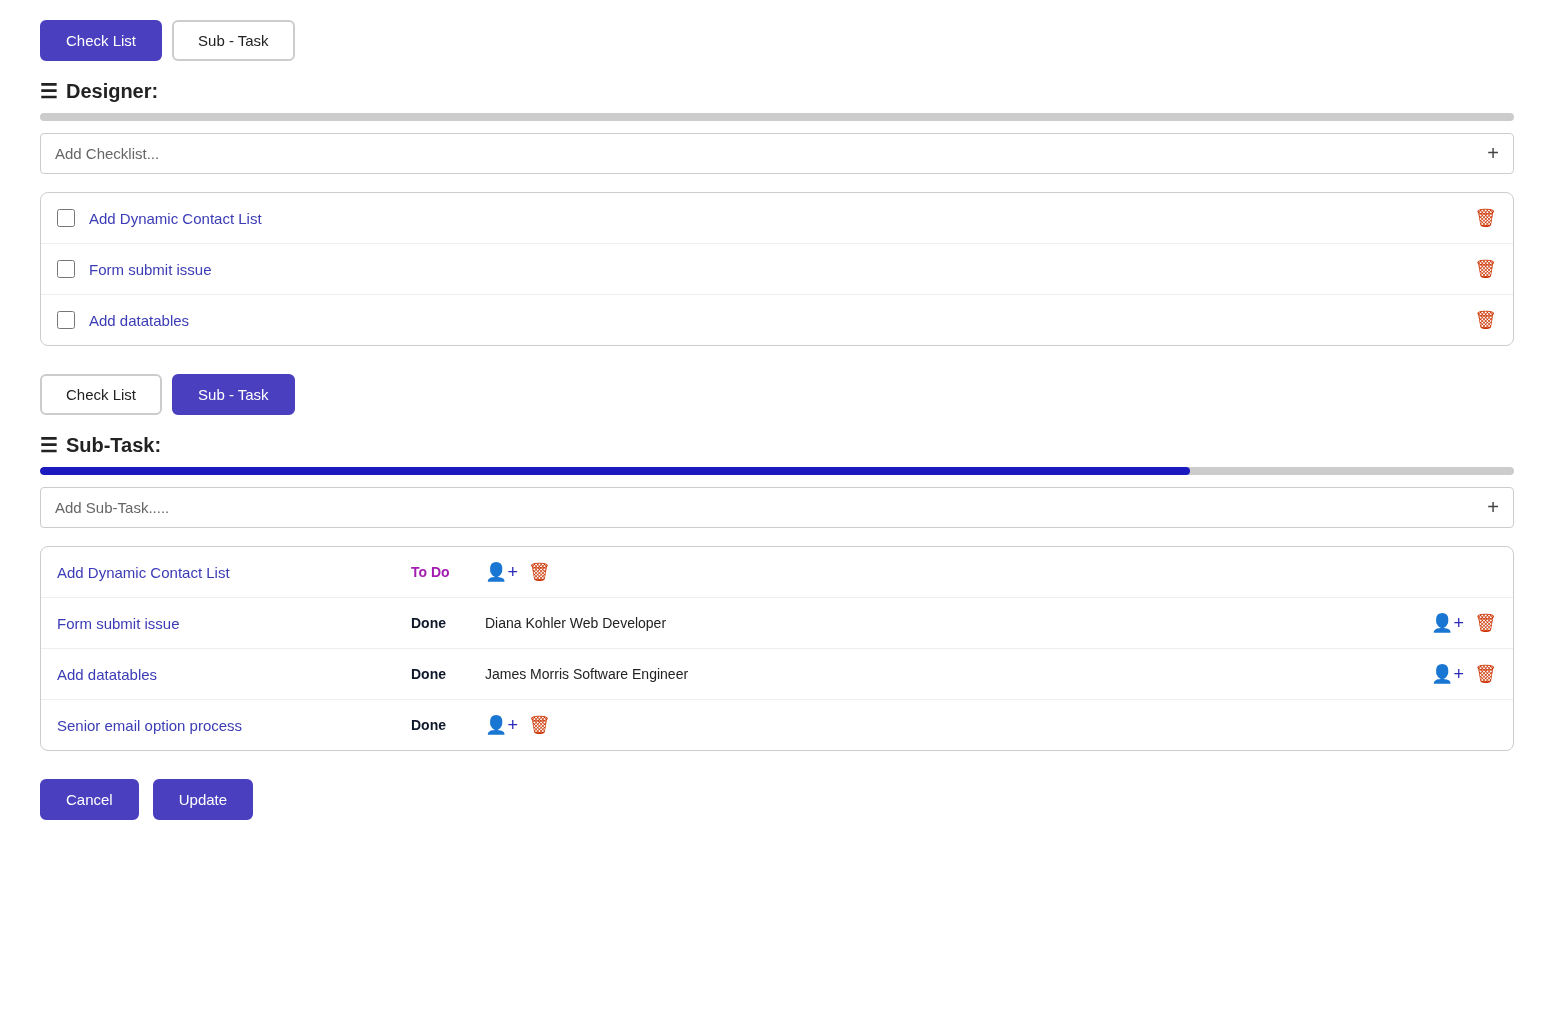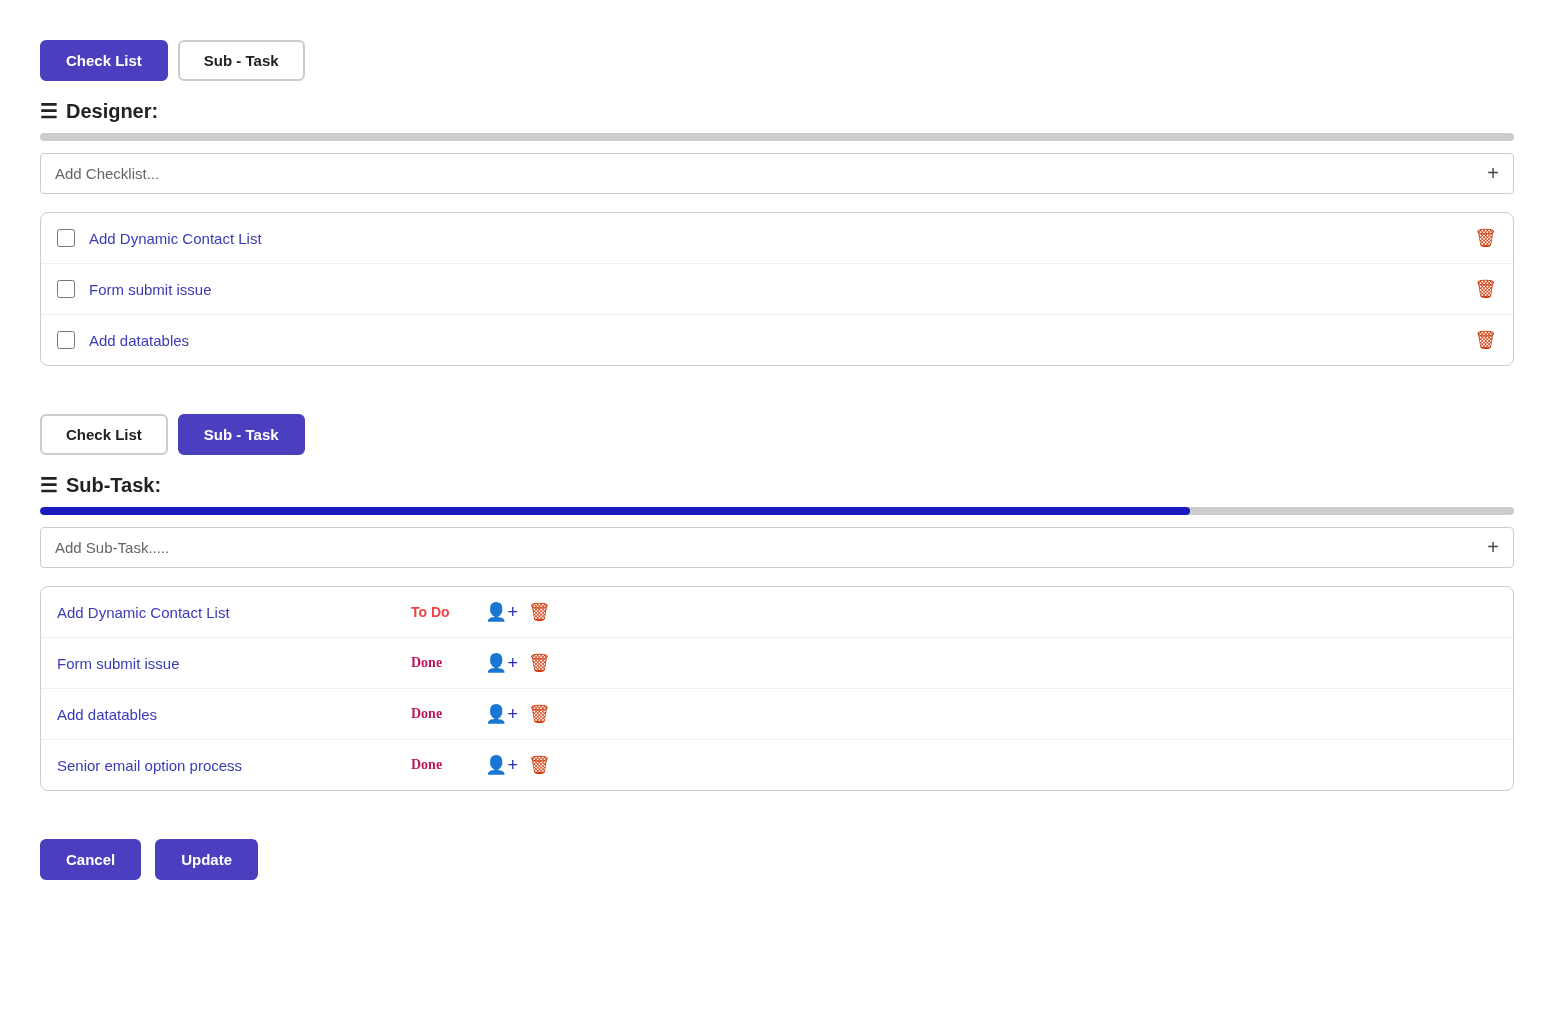--- a/index.html
+++ b/index.html
@@ -8,23 +8,22 @@
       background: #fff;
       padding: 20px 40px;
       color: #222;
     }
 
     .btn {
       padding: 10px 24px;
       border-radius: 6px;
       cursor: pointer;
       font-size: 15px;
-      font-weight: 700;
+      font-weight: 400;
       border: 2px solid #4a3fbf;
-      margin-top: 20px;
     }
     .btn-primary {
       background: #4a3fbf;
       color: #fff;
       border-color: #4a3fbf;
     }
     .btn-outline {
       background: #fff;
       color: #222;
       border-color: #ccc;
@@ -141,22 +140,22 @@
       color: #3b3bb5;
       font-size: 15px;
       font-weight: 500;
       flex: 0 0 340px;
     }
     .subtask-status {
       font-size: 14px;
       font-weight: 600;
       flex: 0 0 60px;
     }
-    .status-todo { color: #ef4444; }
-    .status-done { color: #be185d; font-family: Liberation Serif, serif; }
+    .status-todo { color: #a21caf; }
+    .status-done { color: #0f172a; }
     .subtask-assignee {
       flex: 1;
       font-size: 14px;
       color: #222;
     }
     .subtask-actions {
       display: flex;
       align-items: center;
       gap: 10px;
     }
@@ -236,28 +235,30 @@
     <span class="subtask-name">Add Dynamic Contact List</span>
     <span class="subtask-status status-todo">To Do</span>
     <div class="subtask-actions">
       <span class="add-person-icon">👤+</span>
       <span class="trash-icon">🗑</span>
     </div>
   </div>
   <div class="subtask-item">
     <span class="subtask-name">Form submit issue</span>
     <span class="subtask-status status-done">Done</span>
+    <span class="subtask-assignee">Diana Kohler Web Developer</span>
     <div class="subtask-actions">
       <span class="add-person-icon">👤+</span>
       <span class="trash-icon">🗑</span>
     </div>
   </div>
   <div class="subtask-item">
     <span class="subtask-name">Add datatables</span>
     <span class="subtask-status status-done">Done</span>
+    <span class="subtask-assignee">James Morris Software Engineer</span>
     <div class="subtask-actions">
       <span class="add-person-icon">👤+</span>
       <span class="trash-icon">🗑</span>
     </div>
   </div>
   <div class="subtask-item">
     <span class="subtask-name">Senior email option process</span>
     <span class="subtask-status status-done">Done</span>
     <div class="subtask-actions">
       <span class="add-person-icon">👤+</span>

